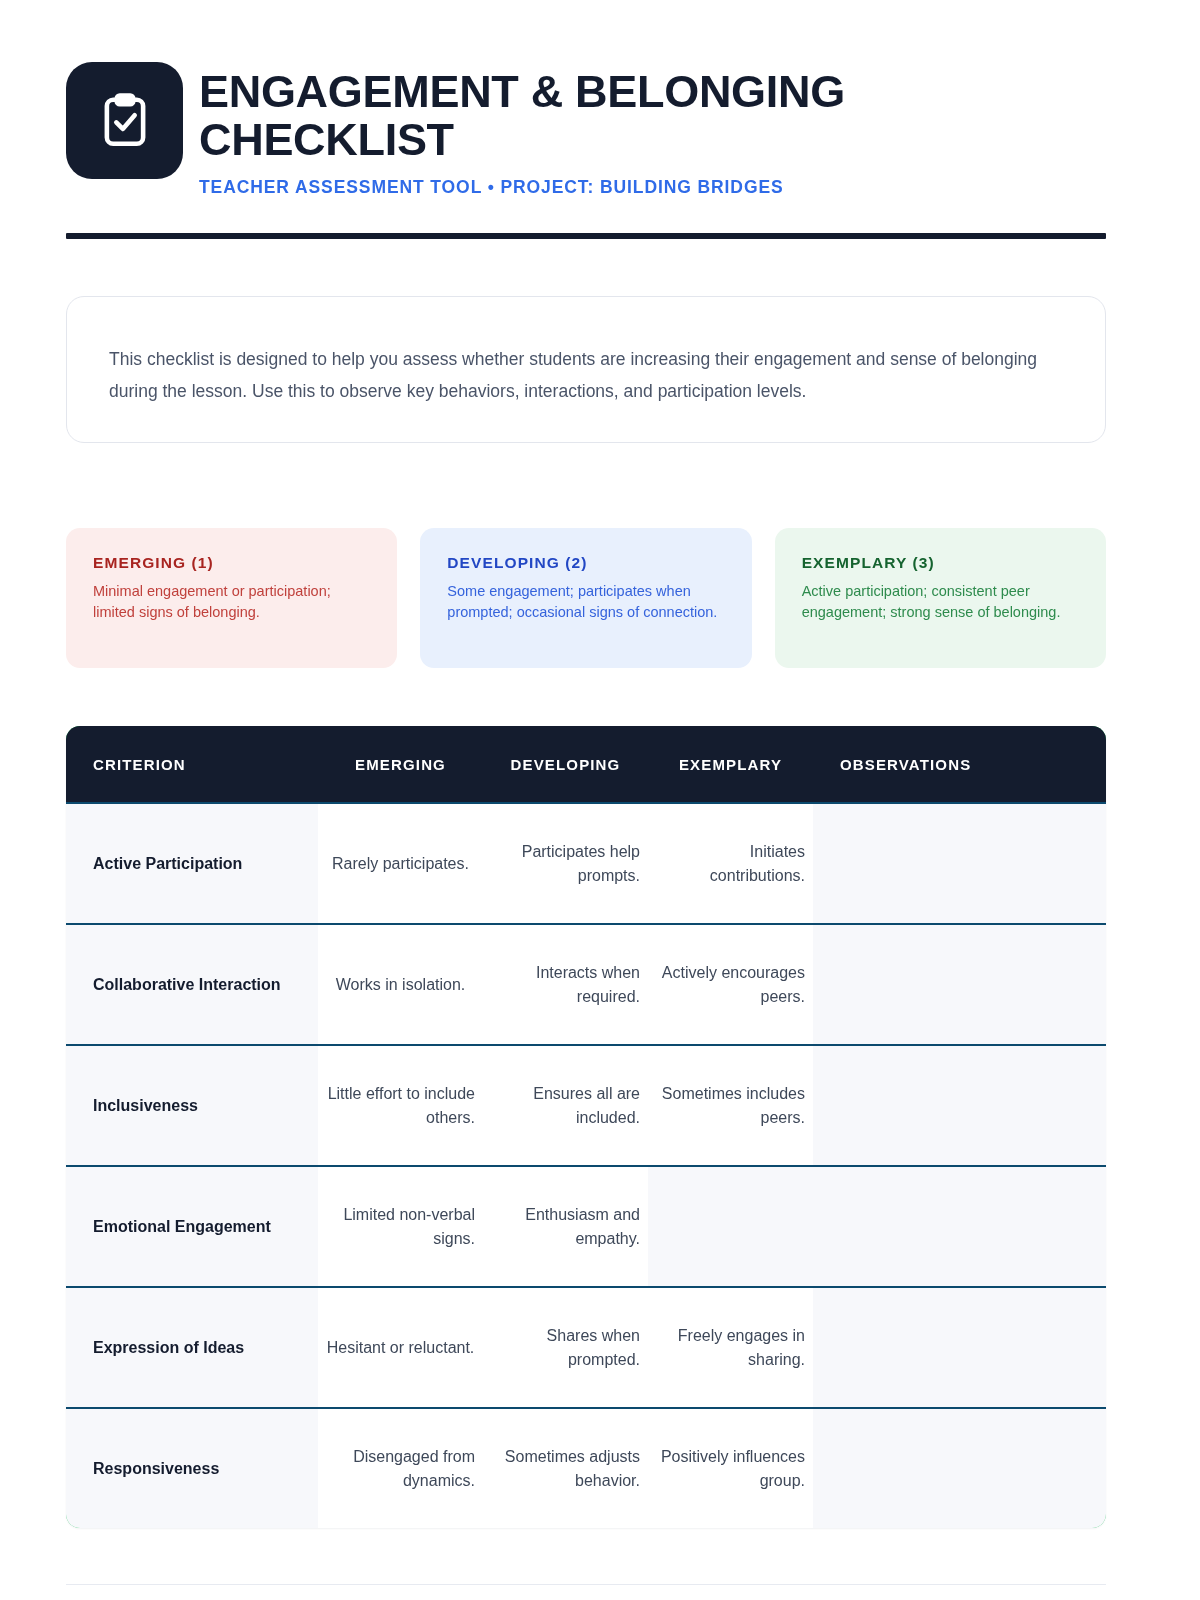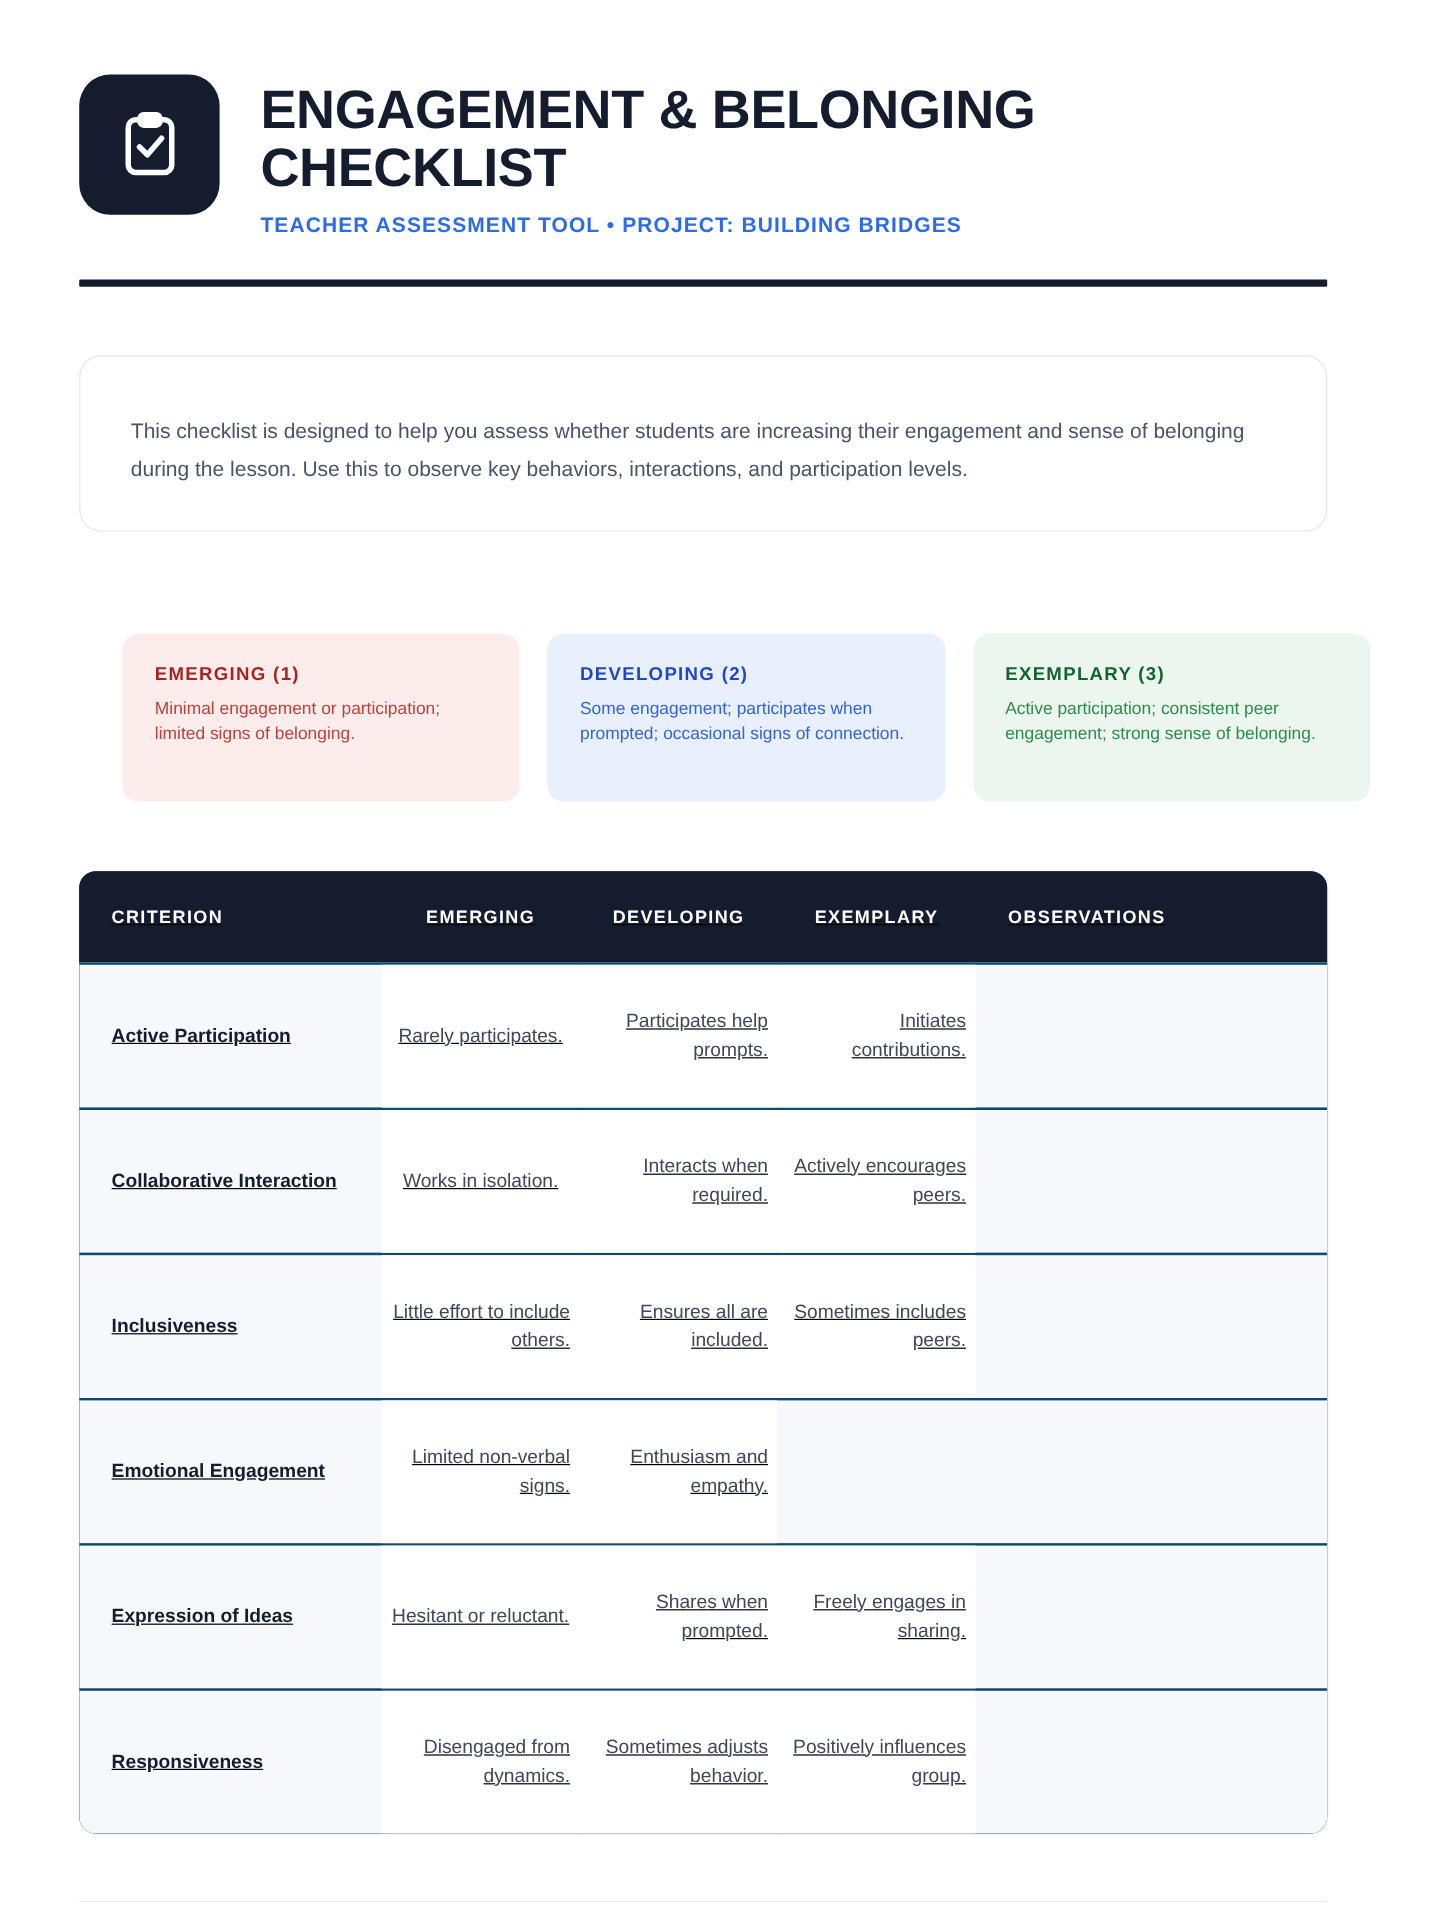--- a/index.html
+++ b/index.html
@@ -21,21 +21,21 @@
   }
 
   
   .header {
     position: absolute;
     left: 66px;
     top: 62px;
     width: 1040px;
     display: flex;
     align-items: flex-start;
-    gap: 34px;
+    gap: 16px;
   }
 
   .brand-icon {
     flex: 0 0 auto;
     width: 117px;
     height: 117px;
     border-radius: 26px;
     background: #141C2E;
     display: flex;
     align-items: center;
@@ -93,21 +93,20 @@
   }
 
   
   .legend {
     position: absolute;
     left: 66px;
     top: 528px;
     width: 1040px;
     display: flex;
     gap: 23px;
-    margin-left: 36px;
   }
   .legend-card {
     flex: 1 1 0;
     height: 140px;
     border-radius: 14px;
     padding: 26px 27px 0 27px;
   }
   .legend-card.emerging   { background: #FCEDEC; }
   .legend-card.developing { background: #E8F0FD; }
   .legend-card.exemplary  { background: #EBF7EE; }
@@ -131,23 +130,22 @@
   .legend-card.exemplary  .legend-desc  { color: #2E8B4D; }
 
   
   .table-wrap {
     position: absolute;
     left: 66px;
     top: 726px;
     width: 1040px;
     border-radius: 14px;
     overflow: hidden;
-    background: #0f172a;
+    background: #22c55e;
     box-shadow: 0 1px 2px rgba(20,28,46,0.06);
-    text-decoration: underline;
   }
 
   .t-row {
     display: flex;
     width: 100%;
   }
 
   .t-head {
     background: #141C2E;
     height: 76px;

